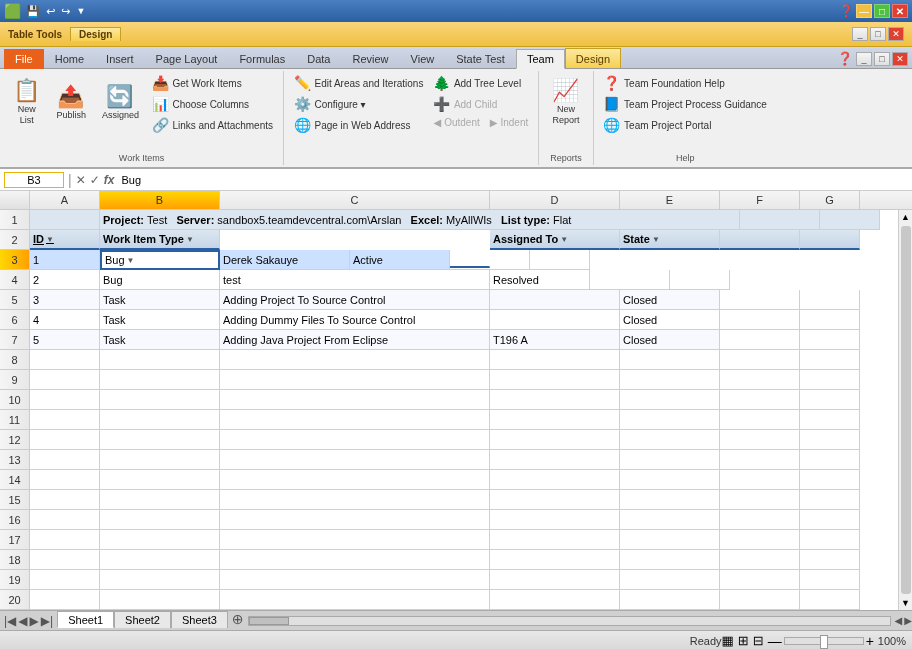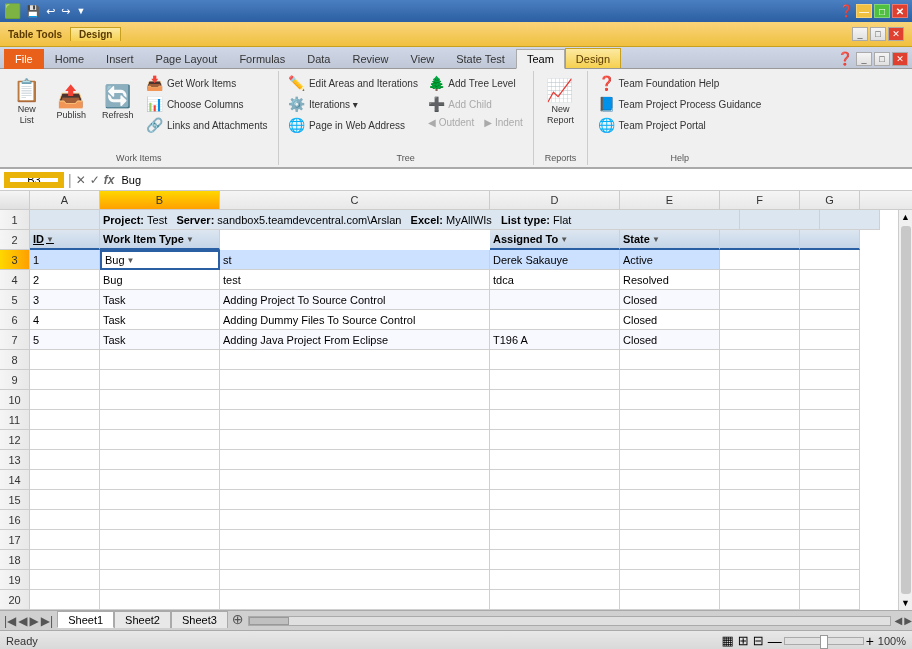--- a/index.html
+++ b/index.html
@@ -154,21 +154,21 @@
       height: 22px;
       background: white;
       border-bottom: 1px solid #ccc;
       display: flex;
       align-items: center;
       padding: 0 4px;
       gap: 4px;
     }
     .cell-ref {
       width: 60px;
-      border: 6px solid #eab308;
+      border: 1px solid #eab308;
       height: 16px;
       font-size: 11px;
       padding: 0 3px;
       text-align: center;
     }
     .formula-divider { color: #999; font-size: 14px; }
     .formula-icons { display: flex; gap: 4px; color: #666; font-size: 12px; }
     .formula-input {
       flex: 1;
       border: none;
@@ -307,21 +307,21 @@
     }
     .sheet-add { font-size: 14px; color: #555; cursor: pointer; margin-left: 4px; }
 
     
     .status-bar {
       height: 20px;
       background: linear-gradient(to bottom, #e8e8e8, #d8d8d8);
       border-top: 1px solid #aaa;
       display: flex;
       align-items: center;
-      justify-content: space-between;
+      justify-content: flex-end;
       padding: 0 6px;
     }
     .status-left { font-size: 11px; color: #333; }
     .status-right { display: flex; align-items: center; gap: 4px; }
     .zoom-controls { display: flex; align-items: center; gap: 2px; font-size: 11px; }
 
     
     .win-btn {
       width: 16px; height: 14px;
       display: flex; align-items: center; justify-content: center;
@@ -393,21 +393,21 @@
       <div class="ribbon-btn-large">
         <div class="btn-icon">📋</div>
         <div class="btn-label">New<br>List</div>
       </div>
       <div class="ribbon-btn-large">
         <div class="btn-icon">📤</div>
         <div class="btn-label">Publish</div>
       </div>
       <div class="ribbon-btn-large">
         <div class="btn-icon">🔄</div>
-        <div class="btn-label">Refresh</div>
+        <div class="btn-label">Assigned</div>
       </div>
 
       <div class="ribbon-col">
         <div class="ribbon-btn-small">
           <span class="btn-icon-small">📥</span>
           <span>Get Work Items</span>
         </div>
         <div class="ribbon-btn-small">
           <span class="btn-icon-small">📊</span>
           <span>Choose Columns</span>
@@ -423,21 +423,21 @@
 
   <div class="ribbon-group">
     <div class="ribbon-group-content">
       <div class="ribbon-col">
         <div class="ribbon-btn-small">
           <span class="btn-icon-small">✏️</span>
           <span>Edit Areas and Iterations</span>
         </div>
         <div class="ribbon-btn-small">
           <span class="btn-icon-small">⚙️</span>
-          <span>Iterations ▾</span>
+          <span>Configure ▾</span>
         </div>
         <div class="ribbon-btn-small">
           <span class="btn-icon-small">🌐</span>
           <span>Page in Web Address</span>
         </div>
       </div>
       <div class="ribbon-col">
         <div class="ribbon-btn-small">
           <span class="btn-icon-small">🌲</span>
           <span>Add Tree Level</span>
@@ -451,21 +451,20 @@
             <span>◀</span>
             <span>Outdent</span>
           </div>
           <div class="ribbon-btn-small disabled">
             <span>▶</span>
             <span>Indent</span>
           </div>
         </div>
       </div>
     </div>
-    <span class="ribbon-group-label">Tree</span>
   </div>
 
   <div class="ribbon-group">
     <div class="ribbon-group-content">
       <div class="ribbon-btn-large">
         <div class="btn-icon">📈</div>
         <div class="btn-label">New<br>Report</div>
       </div>
     </div>
     <span class="ribbon-group-label">Reports</span>
@@ -577,32 +576,30 @@
       </div>
 
       <div class="grid-row">
         <div class="grid-cell highlight-row" style="width:70px;min-width:70px;">1</div>
         <div class="grid-cell selected" style="width:120px;min-width:120px;position:relative;">
           Bug
           <span class="dropdown-arrow">▼</span>
           
           
         </div>
-        <div class="grid-cell highlight-row" style="width:270px;min-width:270px;">st</div>
         <div class="grid-cell highlight-row" style="width:130px;min-width:130px;">Derek Sakauye</div>
         <div class="grid-cell highlight-row" style="width:100px;min-width:100px;">Active</div>
         <div class="grid-cell" style="width:80px;min-width:80px;"></div>
         <div class="grid-cell" style="width:60px;min-width:60px;"></div>
       </div>
 
       <div class="grid-row">
         <div class="grid-cell" style="width:70px;min-width:70px;">2</div>
         <div class="grid-cell" style="width:120px;min-width:120px;">Bug</div>
         <div class="grid-cell" style="width:270px;min-width:270px;">test</div>
-        <div class="grid-cell" style="width:130px;min-width:130px;">tdca</div>
         <div class="grid-cell" style="width:100px;min-width:100px;">Resolved</div>
         <div class="grid-cell" style="width:80px;min-width:80px;"></div>
         <div class="grid-cell" style="width:60px;min-width:60px;"></div>
       </div>
 
       <div class="grid-row">
         <div class="grid-cell odd-row" style="width:70px;min-width:70px;">3</div>
         <div class="grid-cell odd-row" style="width:120px;min-width:120px;">Task</div>
         <div class="grid-cell odd-row" style="width:270px;min-width:270px;">Adding Project To Source Control</div>
         <div class="grid-cell odd-row" style="width:130px;min-width:130px;"></div>

